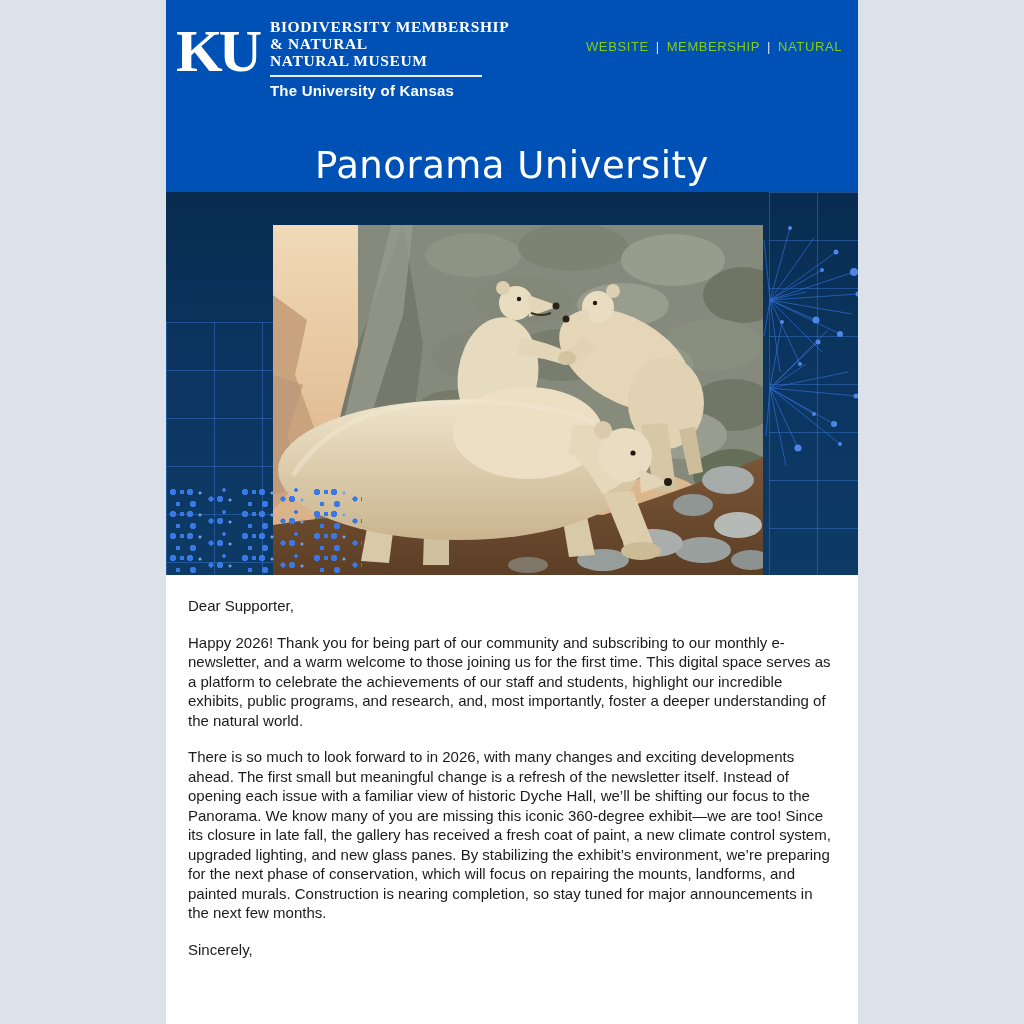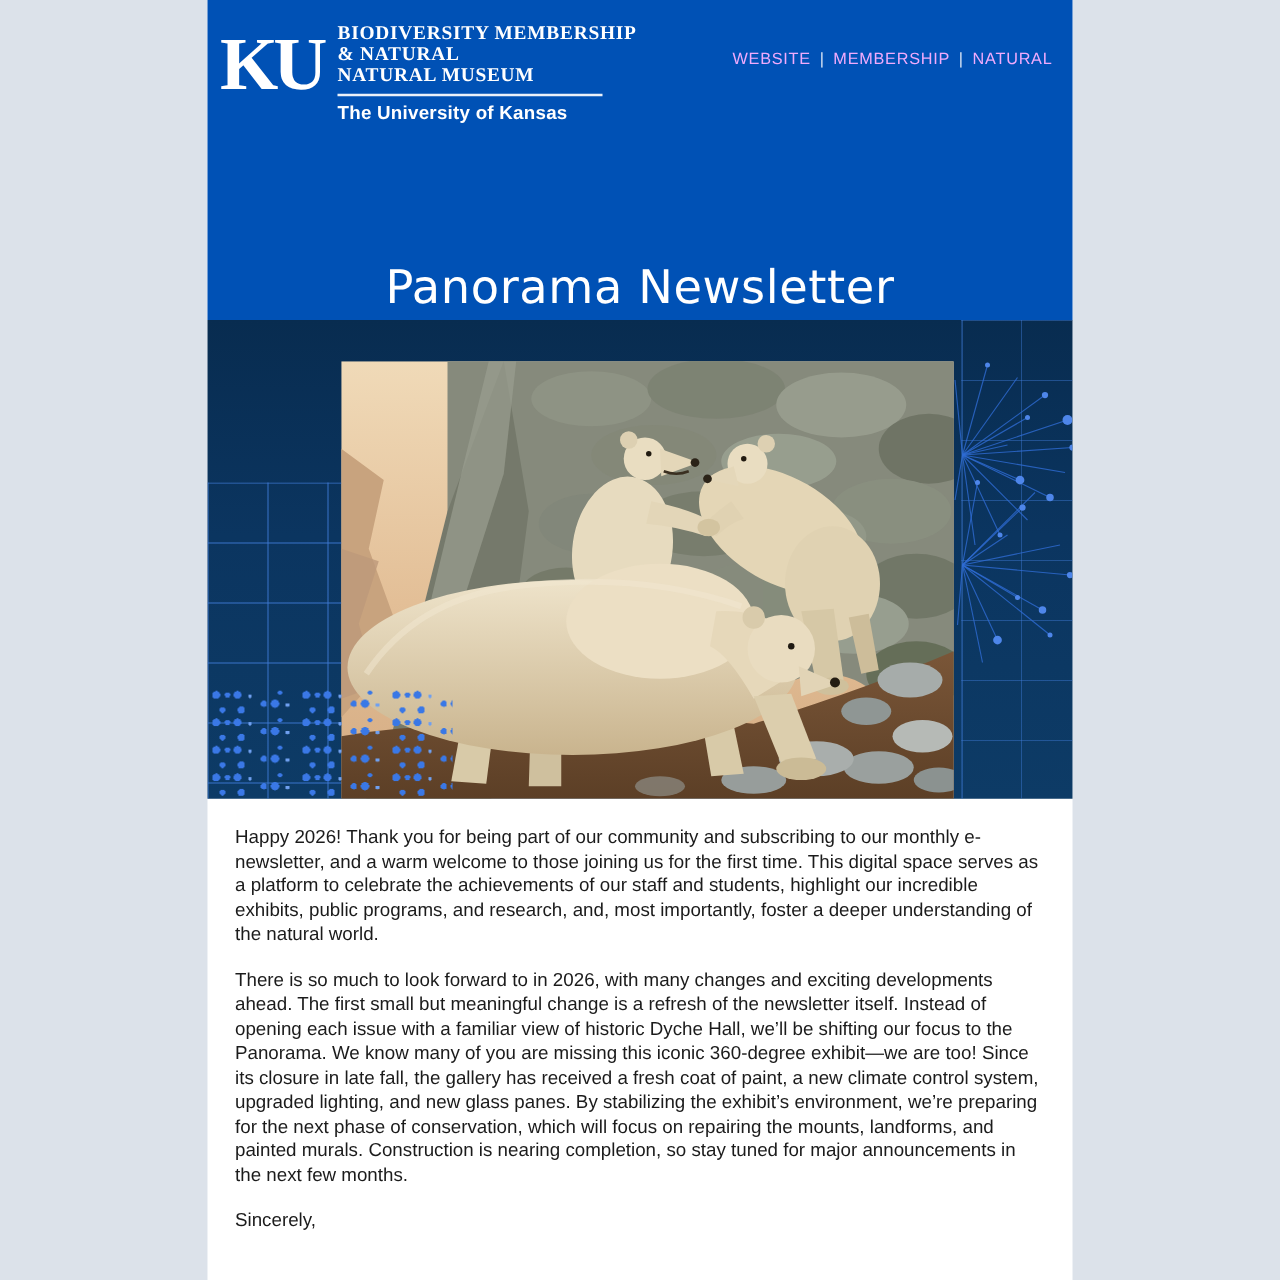--- a/index.html
+++ b/index.html
@@ -7,37 +7,37 @@
   body {
     background:#dce2ea;
     font-family:"Liberation Sans", sans-serif;
     overflow:hidden;
   }
   .page { width:1024px; height:1024px; }
   .email { width:692px; margin:0 auto; background:#ffffff; height:1024px; }
 
   
   .masthead {
-    position:relative; height:256px; background:#0051b5; color:#fff;
+    position:relative; height:192px; background:#0051b5; color:#fff;
   }
   .logo { position:absolute; left:10px; top:12px; display:flex; cursor:pointer; }
   .ku-mark {
     font-family:"Liberation Serif", serif; font-weight:700;
     font-size:60px; line-height:78px; letter-spacing:-4px; padding-right:12px;
   }
   .logo-text { padding-top:6px; }
   .inst {
     font-family:"Liberation Serif", serif; font-weight:700;
     font-size:15.5px; line-height:17px; letter-spacing:.6px;
   }
   .logo-rule { width:212px; height:2px; background:rgba(255,255,255,.92); margin:6px 0 5px; }
   .tagline { font-size:15px; font-weight:700; letter-spacing:.2px; }
 
   .topnav { position:absolute; top:39px; right:16px; font-size:13px; letter-spacing:.6px; }
-  .topnav a { color:#f0abfc; text-decoration:none; cursor:pointer; }
+  .topnav a { color:#84cc16; text-decoration:none; cursor:pointer; }
   .topnav .sep { color:rgba(255,255,255,.85); padding:0 7px; }
 
   .title {
     position:absolute; bottom:5px; left:0; width:100%; text-align:center;
     font-family:"DejaVu Sans", sans-serif; font-weight:500;
     font-size:37px; letter-spacing:.5px; color:#fff;
   }
 
   
   .hero {
@@ -94,21 +94,21 @@
           <div class="inst">NATURAL MUSEUM</div>
           <div class="logo-rule"></div>
           <div class="tagline">The University of Kansas</div>
         </div>
       </div>
 
       <nav class="topnav">
         <a>WEBSITE</a><span class="sep">|</span><a>MEMBERSHIP</a><span class="sep">|</span><a>NATURAL</a>
       </nav>
 
-      <h1 class="title">Panorama Newsletter</h1>
+      <h1 class="title">Panorama University</h1>
     </header>
 
     <section class="hero">
 
       <div class="grid grid-right"></div>
       <div class="grid grid-left"></div>
 
       <svg class="burst" width="95" height="330" viewBox="0 0 95 330">
         <g transform="translate(7,88)">
           <line x2="88" y2="-6"></line>
@@ -258,20 +258,21 @@
           <circle cx="395" cy="257" r="4" fill="#241d12"></circle>
           <circle cx="360" cy="228" r="2.6" fill="#1f1a12"></circle>
           <path d="M330 268 L352 322 L380 318 L360 266 Z" fill="#dccead"></path>
           <ellipse cx="368" cy="326" rx="20" ry="9" fill="#cbbb96"></ellipse>
           <path d="M20 250 Q60 190 140 180 Q240 168 320 196" stroke="#f2e8d2" stroke-width="5" fill="none" opacity=".5"></path>
         </g>
       </svg>
     </section>
 
     <section class="content">
+      <p>Dear Supporter,</p>
       <p>Happy 2026! Thank you for being part of our community and subscribing to our monthly e-newsletter, and a warm welcome to those joining us for the first time. This digital space serves as a platform to celebrate the achievements of our staff and students, highlight our incredible exhibits, public programs, and research, and, most importantly, foster a deeper understanding of the natural world.</p>
       <p>There is so much to look forward to in 2026, with many changes and exciting developments ahead. The first small but meaningful change is a refresh of the newsletter itself. Instead of opening each issue with a familiar view of historic Dyche Hall, we’ll be shifting our focus to the Panorama. We know many of you are missing this iconic 360-degree exhibit—we are too! Since its closure in late fall, the gallery has received a fresh coat of paint, a new climate control system, upgraded lighting, and new glass panes. By stabilizing the exhibit’s environment, we’re preparing for the next phase of conservation, which will focus on repairing the mounts, landforms, and painted murals. Construction is nearing completion, so stay tuned for major announcements in the next few months.</p>
       <p>Sincerely,</p>
       <p class="sig">
         </p>
 
       <p></p>
     </section>
 
   </div>

